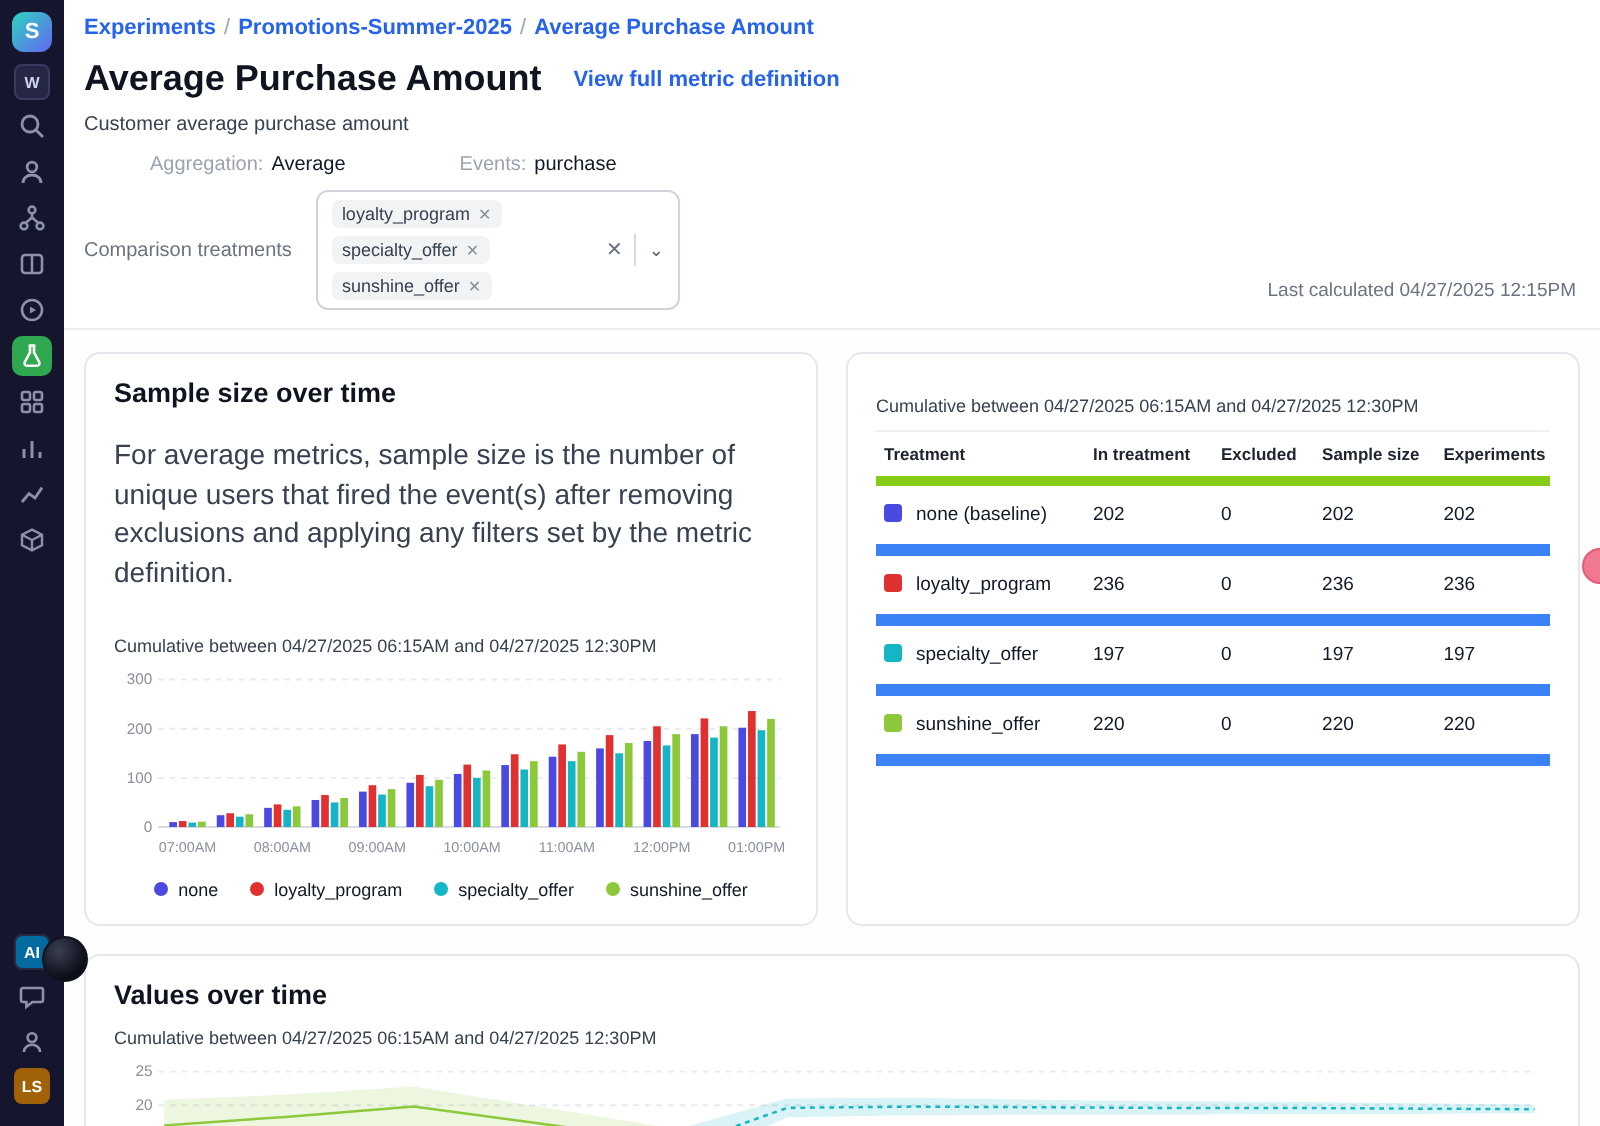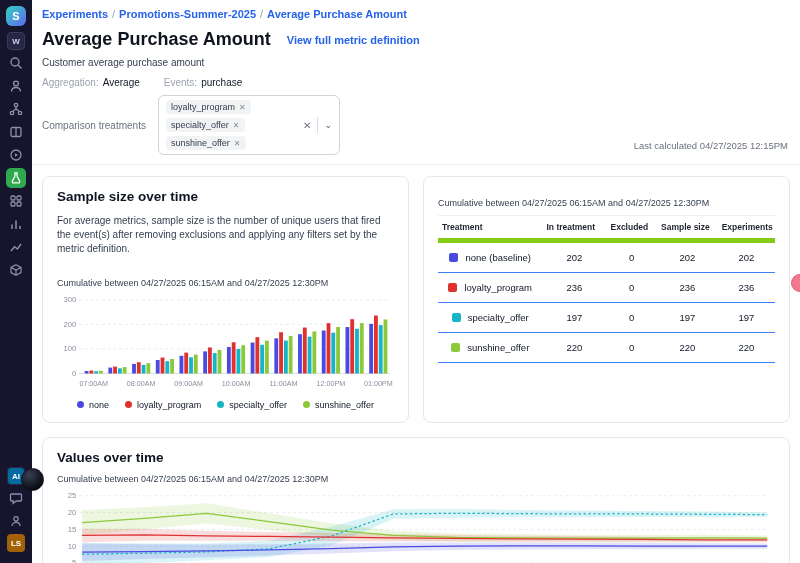--- a/index.html
+++ b/index.html
@@ -35,21 +35,21 @@
   .main { margin-left:32px; height:563px; overflow:hidden; }
   .page-header { position:relative; padding:8px 12px 0 10px; }
   .breadcrumb { font-size:11px; font-weight:bold; color:#2563eb; }
   .breadcrumb .sep { color:#9ca3af; font-weight:normal; padding:0 4px; }
   .breadcrumb a { color:#2563eb; text-decoration:none; cursor:pointer; }
   .title-row { display:flex; align-items:center; gap:16px; margin-top:9px; }
   .page-title { font-size:18px; font-weight:bold; margin:0; color:#0f1420; }
   .metric-link { font-size:11px; font-weight:bold; color:#2563eb; cursor:pointer; }
   .subtitle { font-size:10px; color:#374151; margin-top:7px; }
   .meta-row { display:flex; gap:24px; margin-top:9px; font-size:10px; }
-  .meta-row .lbl { color:#9ca3af; margin-right:4px; }
+  .meta-row .lbl { color:#9ca3af; margin-right:4px;margin-left:33px; }
   .meta-row .val { color:#111827; }
   .comparison-row { display:flex; align-items:center; gap:12px; margin-top:7px; }
   .comparison-label { font-size:10px; color:#6b7280; }
   .treatment-select {
     display:flex; align-items:stretch; border:1px solid #cfd4dc; border-radius:6px;
     padding:4px 7px; width:182px; background:#fff;
   }
   .chips { display:flex; flex-wrap:wrap; gap:4px; width:132px; }
   .chip {
     background:#f1f3f5; border-radius:4px; padding:2px 5px; font-size:9px; color:#374151;
@@ -60,33 +60,33 @@
   .sel-div { width:1px; height:16px; background:#d7dbe0; }
   .clear-x { font-size:10px; cursor:pointer; }
   .chev { font-size:9px; color:#4b5563; cursor:pointer; }
   .last-calc { position:absolute; right:12px; bottom:4px; font-size:9.5px; color:#6b7280; }
   
   .content { border-top:1px solid #ecedf1; margin-top:9px; padding:11px 10px 0; background:#fefefe; }
   .card { background:#fff; border:1px solid #e4e7ec; border-radius:8px; padding:12px 14px; }
   .row1 { display:flex; gap:14px;border-radius:15px; }
   .card.half { flex:1; min-width:0; }
   .card-title { font-size:13.5px; font-weight:bold; margin:0 0 7px; color:#0f1420; }
-  .desc { font-size:10px; color:#374151; line-height:1.4; margin-bottom:22px; }
+  .desc { font-size:14px; color:#374151; line-height:1.4; margin-bottom:22px; }
   .cum { font-size:9px; color:#374151; margin-bottom:7px; }
   .chart-svg { width:100%; display:block; }
   .legend { display:flex; gap:16px; justify-content:center; margin-top:5px; }
   .legend-item { display:inline-flex; align-items:center; gap:5px; font-size:9px; color:#111827; cursor:pointer; }
   .legend-item .dot { width:7px; height:7px; border-radius:50%; flex:none; }
   table.pop { width:100%; border-collapse:collapse; table-layout:fixed; }
   table.pop th {
     text-align:left; font-size:8.5px; font-weight:bold; color:#1f2430;
     padding:6px 4px; border-bottom:5px solid #84cc16; border-top:1px solid #eef0f3;
   }
-  table.pop td { font-size:9.5px; color:#111827; padding:9px 4px; border-bottom:1px solid #3b82f6;
-    white-space:nowrap; overflow:hidden;text-align:center; }
+  table.pop td { font-size:9.5px; color:#111827; padding:9px 4px; border-bottom:6px solid #3b82f6;
+    white-space:nowrap; overflow:hidden; }
   .sq { width:9px; height:9px; border-radius:2px; display:inline-block; margin-right:7px; vertical-align:-1px; }
   .card.full { margin-top:14px; }
   
   .assistant-fab {
     position:fixed; left:21px; top:468px; width:23px; height:23px; border-radius:50%;
     background:radial-gradient(circle at 35% 30%, #3a3f52, #0b0d16 70%);
     border:1px solid #10131d; z-index:50; cursor:pointer;
   }
   .feedback-tab {
     position:fixed; right:-9px; top:274px; width:18px; height:18px; border-radius:50%;

